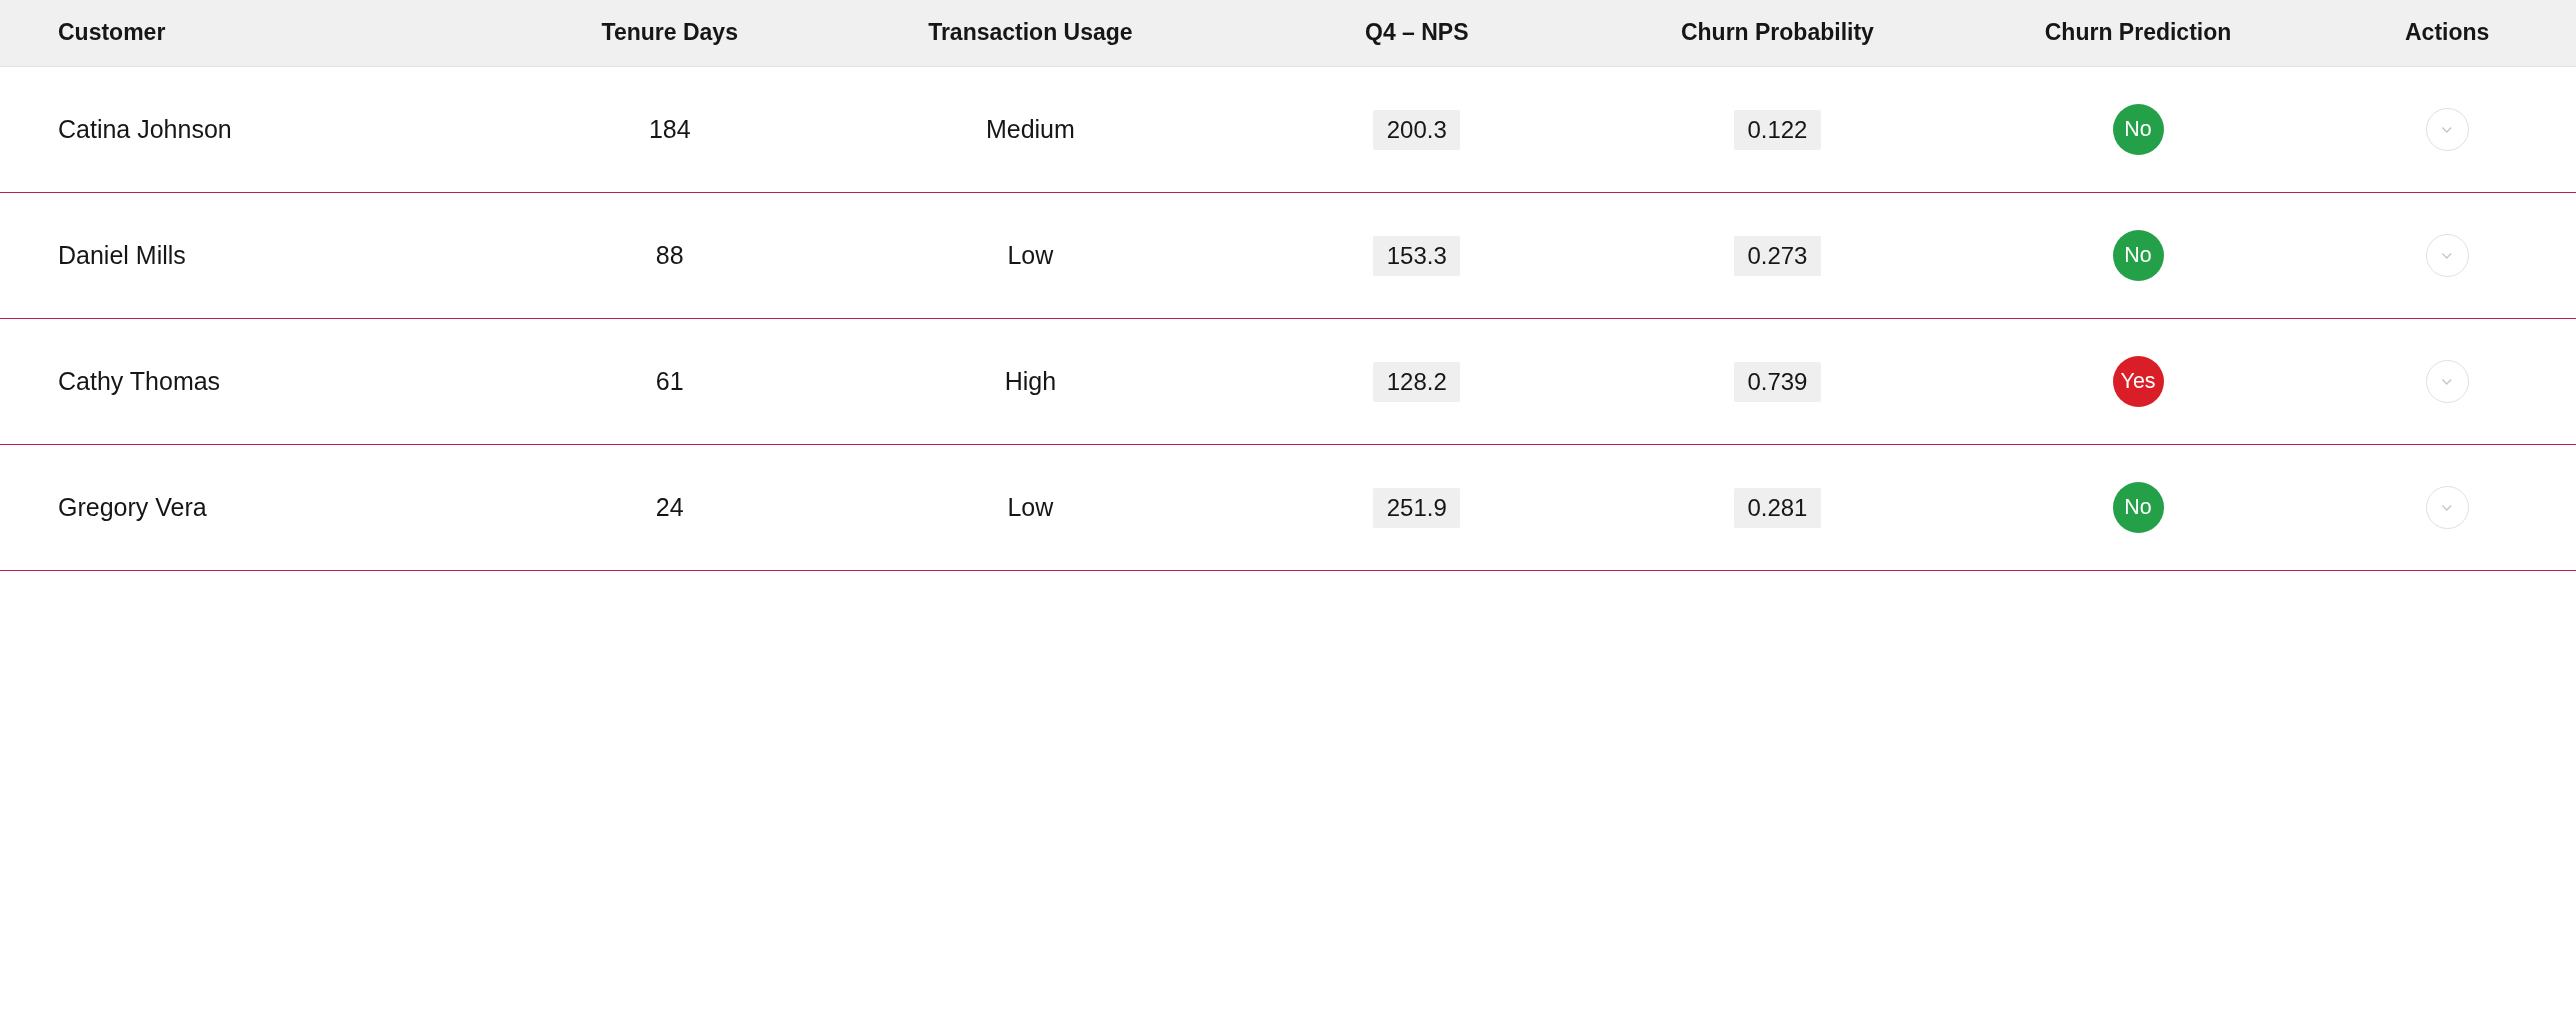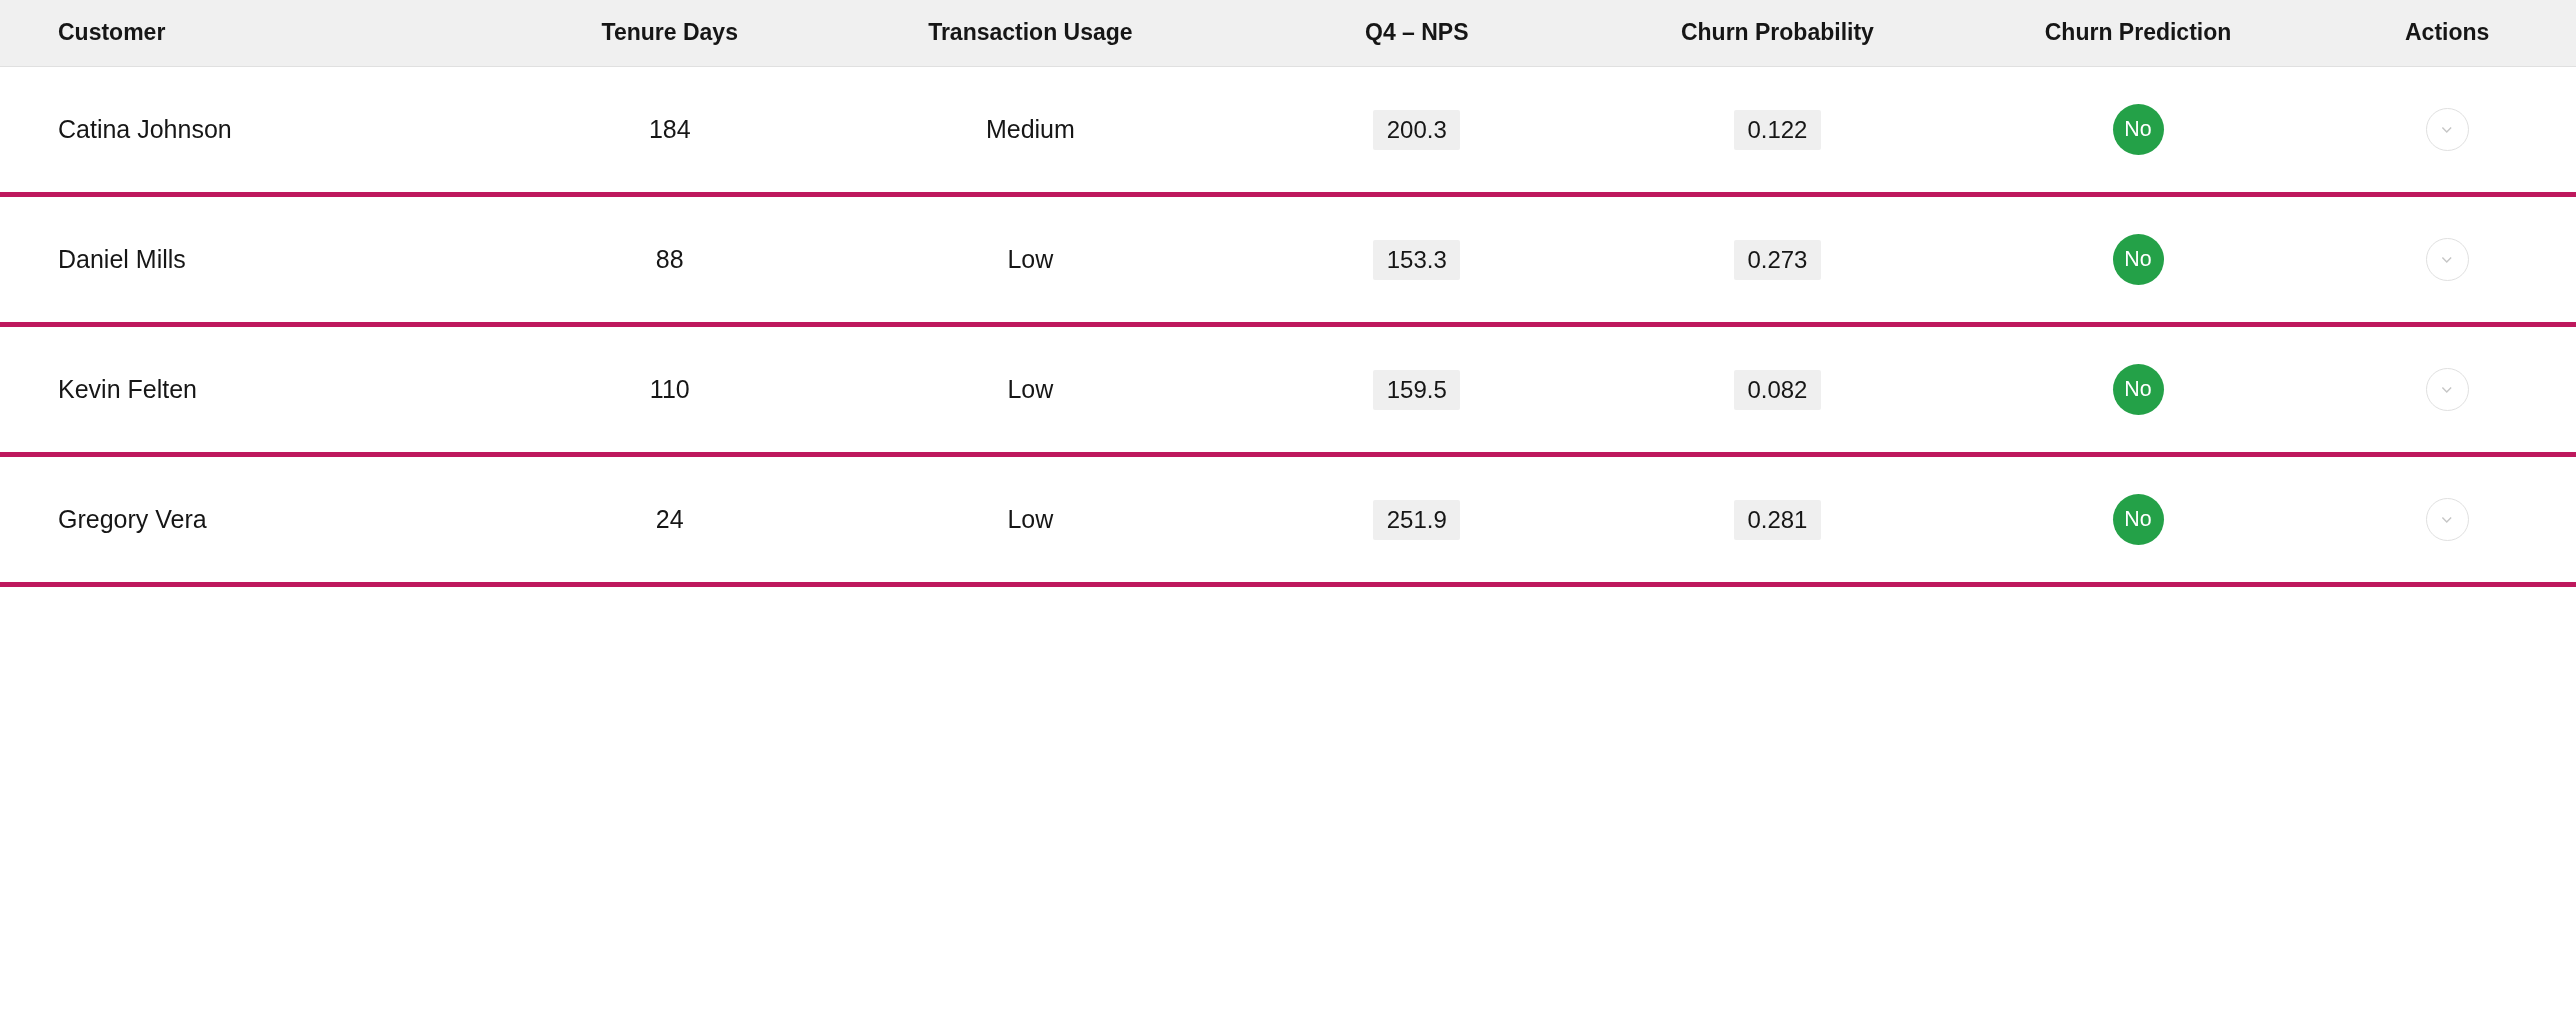--- a/index.html
+++ b/index.html
@@ -26,21 +26,21 @@
     border-bottom: 1px solid #e0e0e0;
   }
   .th.left {
     text-align: left;
     padding-left: 58px;
   }
   .td {
     padding: 37px 19.4px;
     font-size: 25px;
     text-align: center;
-    border-bottom: 5px solid #be185d;
+    border-bottom: 1px solid #be185d;
     vertical-align: middle;
   }
   .td.left {
     text-align: left;
     padding-left: 58px;
   }
   .pill {
     display: inline-block;
     background: #efefef;
     padding: 5.8px 13.6px;
@@ -139,31 +139,31 @@
     </td>
     <td class="td">
       <button class="action-btn">
         <svg class="chevron" viewBox="0 0 24 24">
           <polyline points="6 9 12 15 18 9"></polyline>
         </svg>
       </button>
     </td>
   </tr>
       <tr>
-    <td class="td left">Kevin Felten</td>
-    <td class="td">110</td>
-    <td class="td">Low</td>
+    <td class="td left">Cathy Thomas</td>
+    <td class="td">61</td>
+    <td class="td">High</td>
     <td class="td">
-      <span class="pill">159.5</span>
+      <span class="pill">128.2</span>
     </td>
     <td class="td">
-      <span class="pill">0.082</span>
+      <span class="pill">0.739</span>
     </td>
     <td class="td">
-      <span class="badge badge-no">No</span>
+      <span class="badge badge-yes">Yes</span>
     </td>
     <td class="td">
       <button class="action-btn">
         <svg class="chevron" viewBox="0 0 24 24">
           <polyline points="6 9 12 15 18 9"></polyline>
         </svg>
       </button>
     </td>
   </tr>
       <tr>

